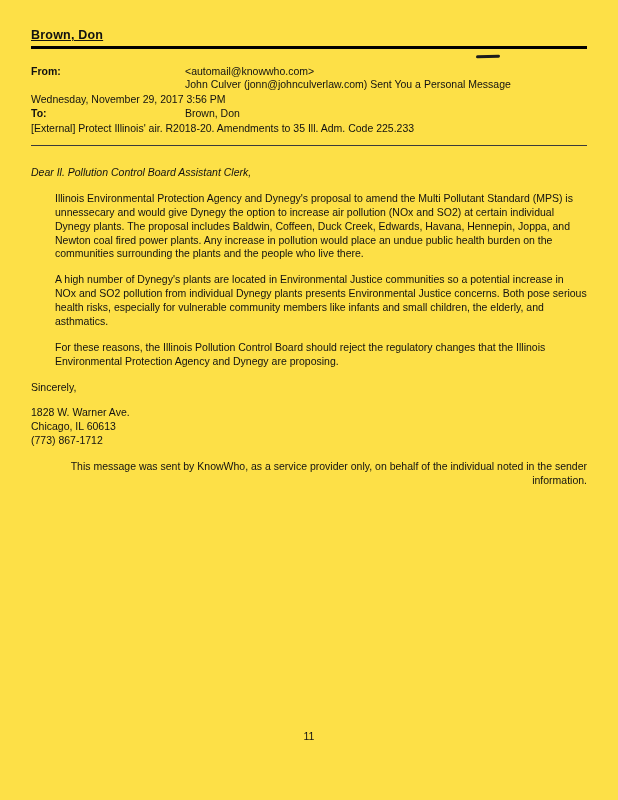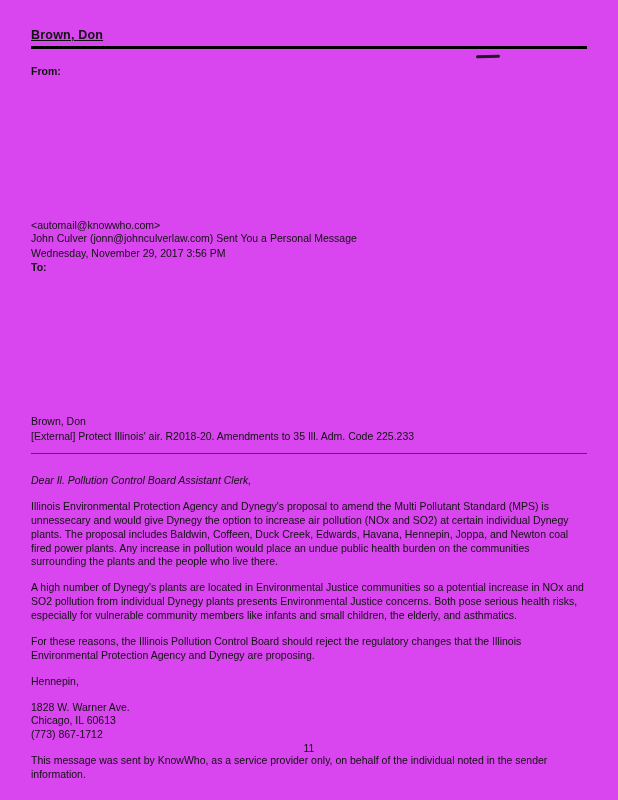--- a/index.html
+++ b/index.html
@@ -6,21 +6,21 @@
   html, body { background: #ffffff; }
   body {
     font-family: "Liberation Sans", "DejaVu Sans", sans-serif;
     color: #111111;
   }
   .page {
     position: relative;
     width: 618px;
     height: 800px;
     margin: 0 auto;
-    background: #d946ef;
+    background: #fde047;
     padding: 28px 31px 0 31px;
     overflow: hidden;
   }
   .recipient-name {
     font-size: 12.5px;
     font-weight: bold;
     text-decoration: underline;
     letter-spacing: 0.2px;
     margin-bottom: 4px;
   }
@@ -41,48 +41,47 @@
   }
   .email-headers {
     margin-top: 16px;
     font-size: 10.5px;
     line-height: 1.28;
   }
   .header-row {
     display: flex;
     align-items: flex-start;
     margin-bottom: 1px;
-    flex-direction: column;
   }
   .header-label {
     width: 154px;
     flex: 0 0 154px;
     font-weight: bold;
   }
   .header-value {
     flex: 1;
   }
   .divider {
     margin-top: 10px;
     border-bottom: 1px solid #3a3a3a;
   }
   .email-body {
     margin-top: 20px;
     font-size: 10.5px;
     line-height: 1.32;
   }
-  .email-body .para { margin-bottom: 12px; }
+  .email-body .para { margin-bottom: 12px; margin-left: 24px; }
   .greeting { margin-bottom: 12px; font-style: italic; }
   .closing { margin-bottom: 12px; }
   .signature-block { margin-bottom: 12px; }
   .signature-line { line-height: 1.32; }
-  .disclaimer { margin-bottom: 12px; }
+  .disclaimer { margin-bottom: 12px; text-align: right; }
   .page-number {
     position: absolute;
-    bottom: 46px;
+    bottom: 58px;
     left: 0;
     width: 100%;
     text-align: center;
     font-size: 10.5px;
     color: #111111;
   }
 </style>
 </head>
 <body>
 
@@ -124,21 +123,21 @@
   <div class="email-body">
 
     <div class="greeting">Dear  Il. Pollution Control Board Assistant Clerk,</div>
 
     <div class="para">Illinois Environmental Protection Agency and Dynegy's proposal to amend the Multi Pollutant Standard (MPS) is unnessecary and would give Dynegy the option to increase air pollution (NOx and SO2) at certain individual Dynegy plants.  The proposal includes Baldwin, Coffeen, Duck Creek, Edwards, Havana, Hennepin, Joppa, and Newton coal fired power plants.  Any increase in pollution would place an undue public health burden on the communities surrounding the plants and the people who live there.</div>
 
     <div class="para">A high number of Dynegy's plants are located in Environmental Justice communities so a potential increase in NOx and SO2 pollution from individual Dynegy plants presents Environmental Justice concerns. Both pose serious health risks, especially for vulnerable community members like infants and small children, the elderly, and asthmatics.</div>
 
     <div class="para">For these reasons, the Illinois Pollution Control Board should reject the regulatory changes that the Illinois Environmental Protection Agency and Dynegy are proposing.</div>
 
-    <div class="closing">Hennepin,</div>
+    <div class="closing">Sincerely,</div>
 
     <div class="signature-block">
       <div class="signature-line">1828 W. Warner Ave.</div>
       <div class="signature-line">Chicago, IL 60613</div>
       <div class="signature-line">(773) 867-1712</div>
     </div>
 
     <div class="disclaimer">This message was sent by KnowWho, as a service provider only, on behalf of the individual noted in the sender information.</div>
 
   </div>

